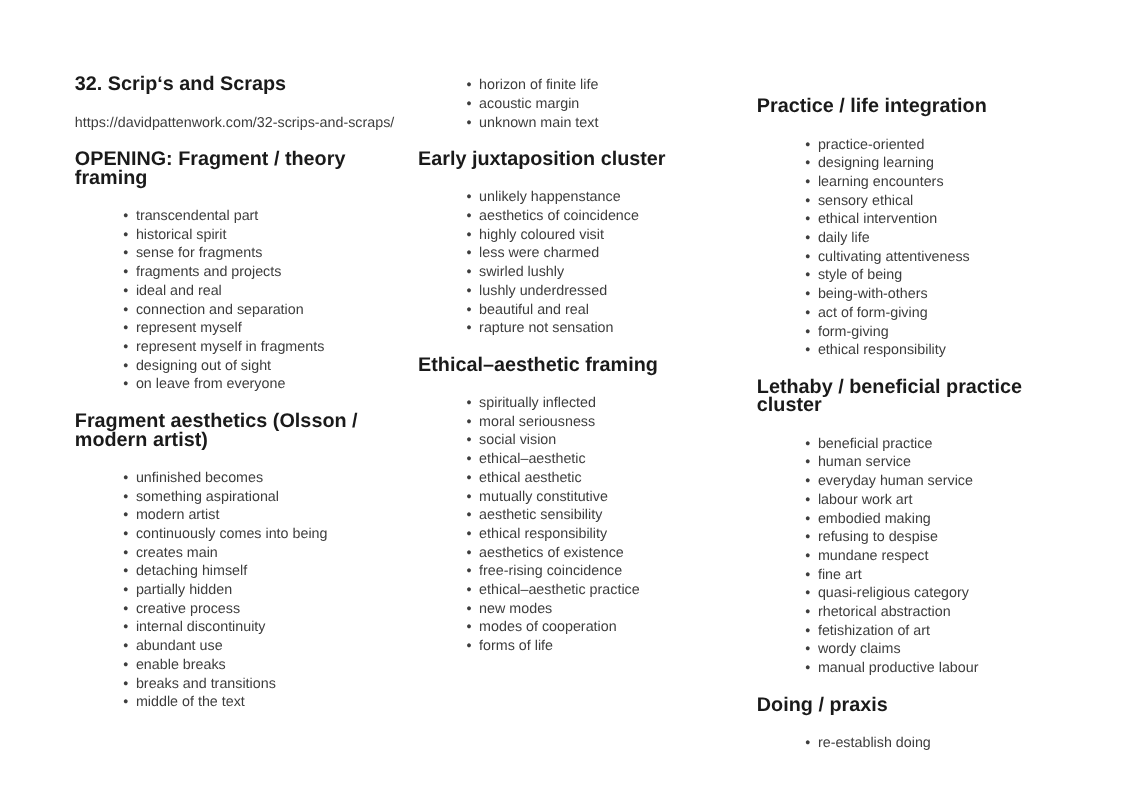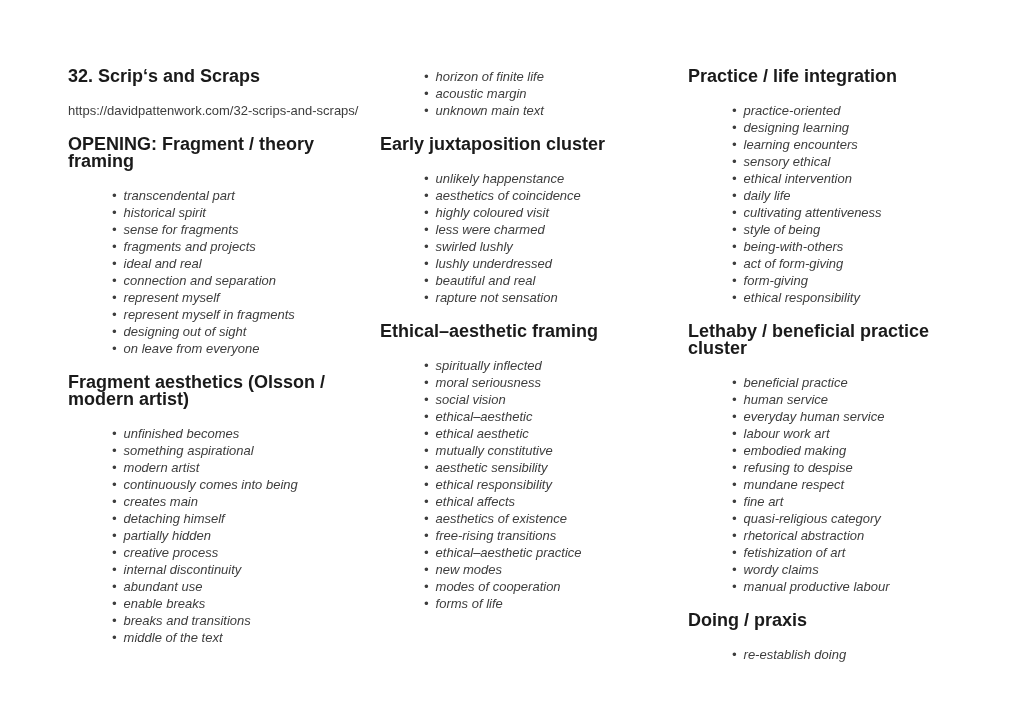--- a/index.html
+++ b/index.html
@@ -28,38 +28,37 @@
   .col {
     position: absolute;
     top: 68px;
     width: 294px;
     font-size: 13px;
     line-height: 17px;
     color: var(--body-text);
   }
   .col-1 { left: 68px; }
   .col-2 { left: 380px; }
-  .col-3 { left: 688px; }
+  .col-3 { left: 688px; margin-top: 20px; }
   .doc-heading {
     font-size: 18px;
     line-height: 17px;
     font-weight: 700;
     color: var(--heading-text);
     margin: 0 0 17px 0;
   }
   .doc-para {
     margin: 0 0 17px 0;
     overflow-wrap: break-word;
     word-wrap: break-word;
   }
   ul.doc-list {
     list-style: none;
     margin: 0 0 17px 0;
     padding: 0;
-    font-style: italic;
   }
   ul.doc-list li {
     padding-left: 44px;
   }
   ul.doc-list li::before {
     content: "\2022";
     margin-right: 7px;
   }
 </style>
 </head>
@@ -121,23 +120,22 @@
     <h2 class="doc-heading">Ethical–aesthetic framing</h2>
     <ul class="doc-list">
         <li>spiritually inflected</li>
         <li>moral seriousness</li>
         <li>social vision</li>
         <li>ethical–aesthetic</li>
         <li>ethical aesthetic</li>
         <li>mutually constitutive</li>
         <li>aesthetic sensibility</li>
         <li>ethical responsibility</li>
-        <li>ethical affects</li>
         <li>aesthetics of existence</li>
-        <li>free-rising transitions</li>
+        <li>free-rising coincidence</li>
         <li>ethical–aesthetic practice</li>
         <li>new modes</li>
         <li>modes of cooperation</li>
         <li>forms of life</li>
       </ul>
   </div>
 
   <div class="col col-3">
     <h2 class="doc-heading">Practice / life integration</h2>
     <ul class="doc-list">

